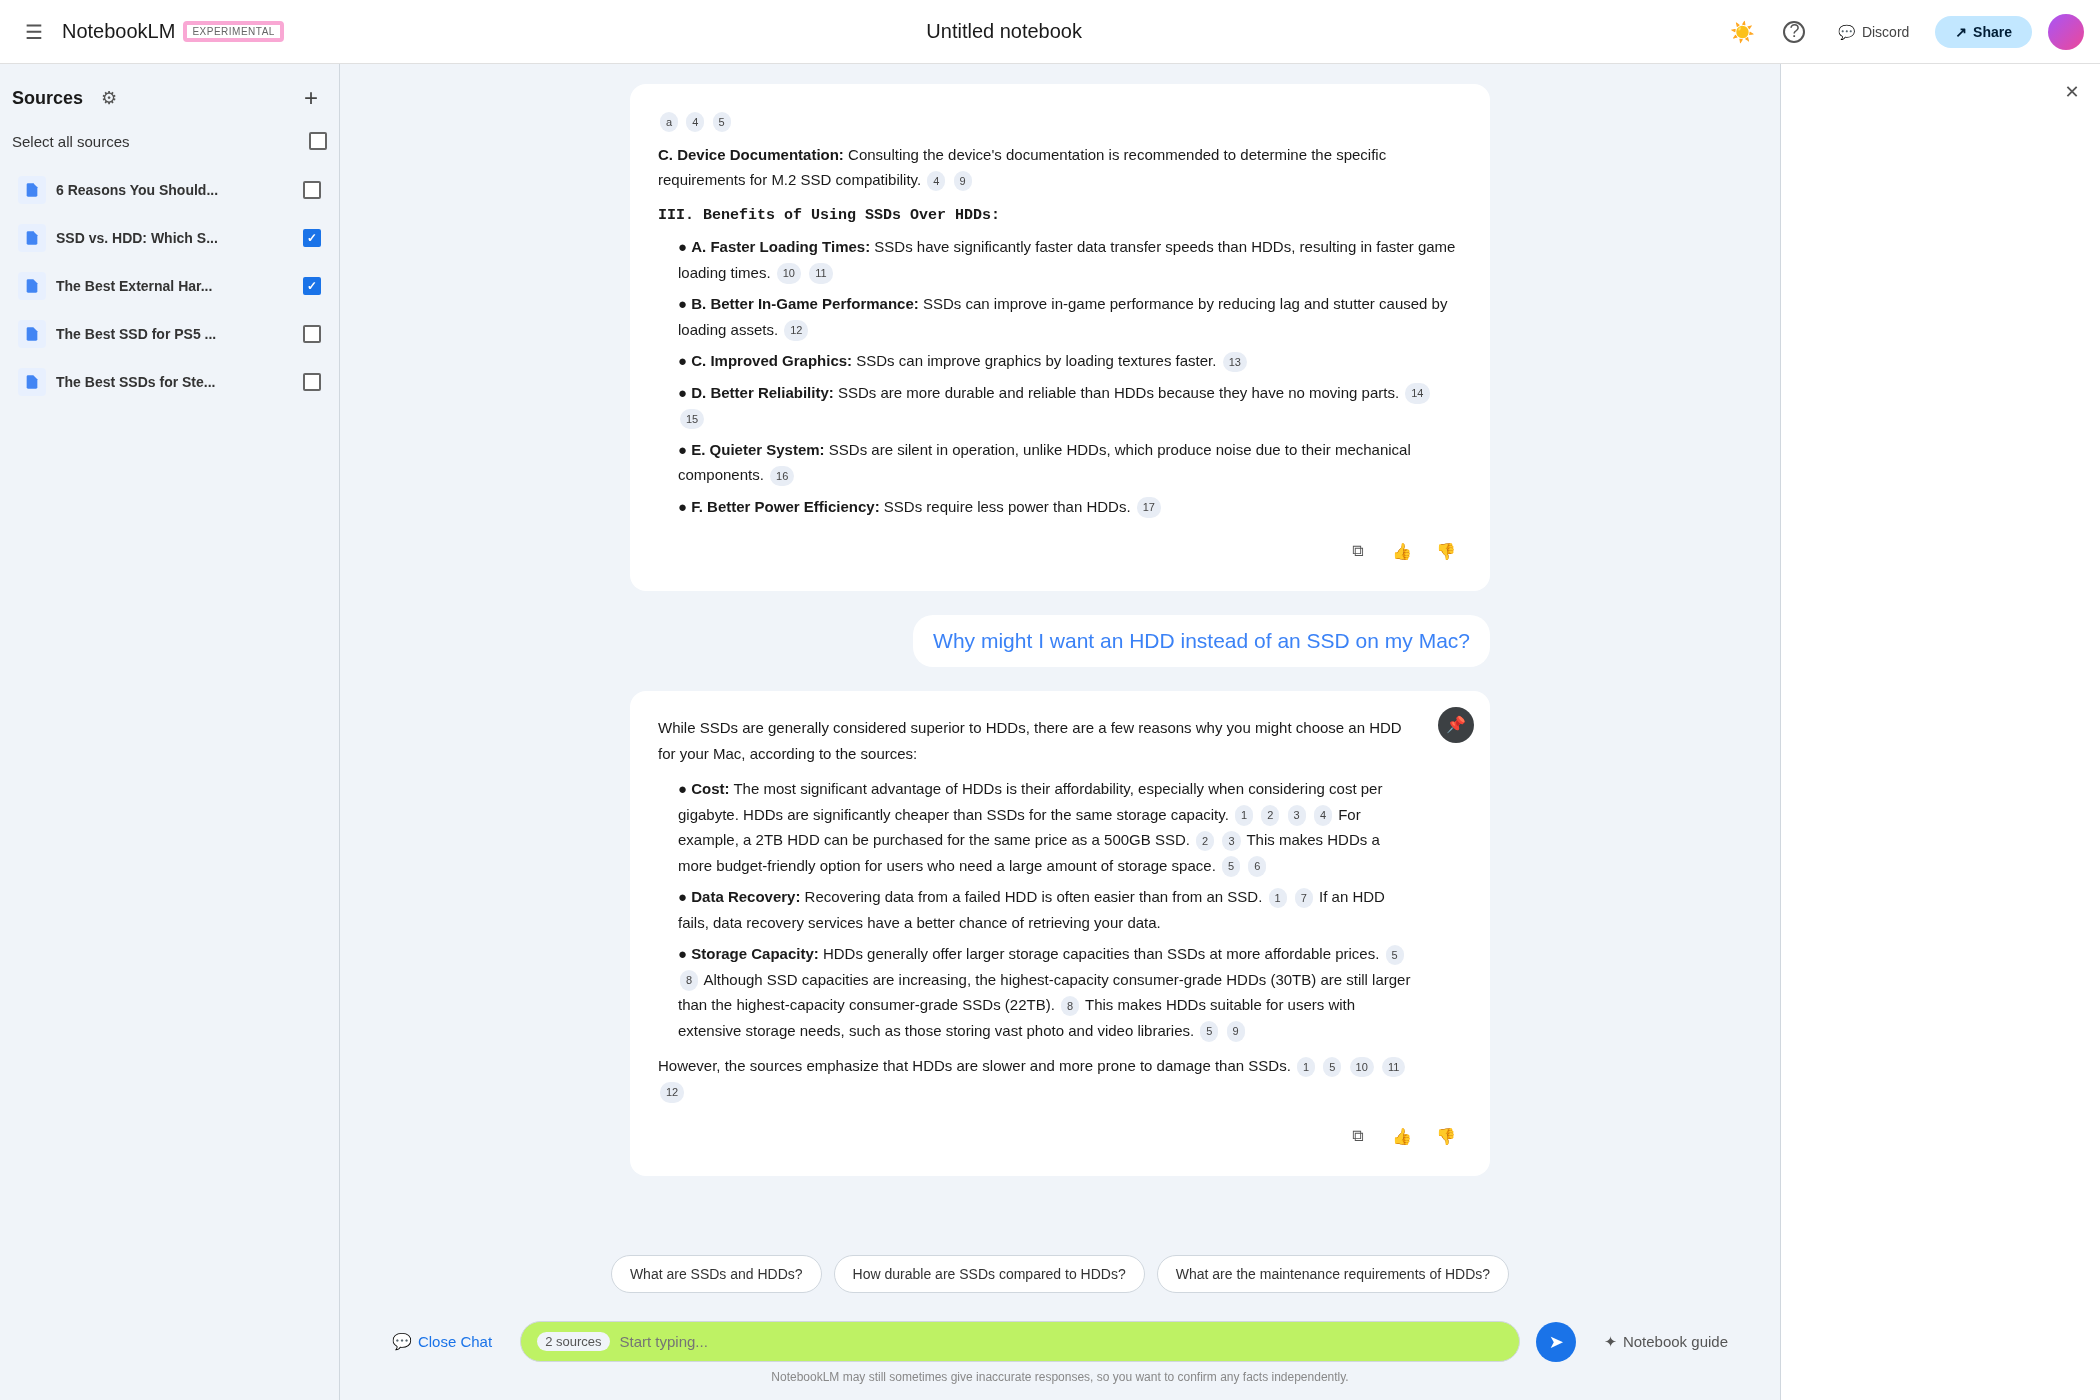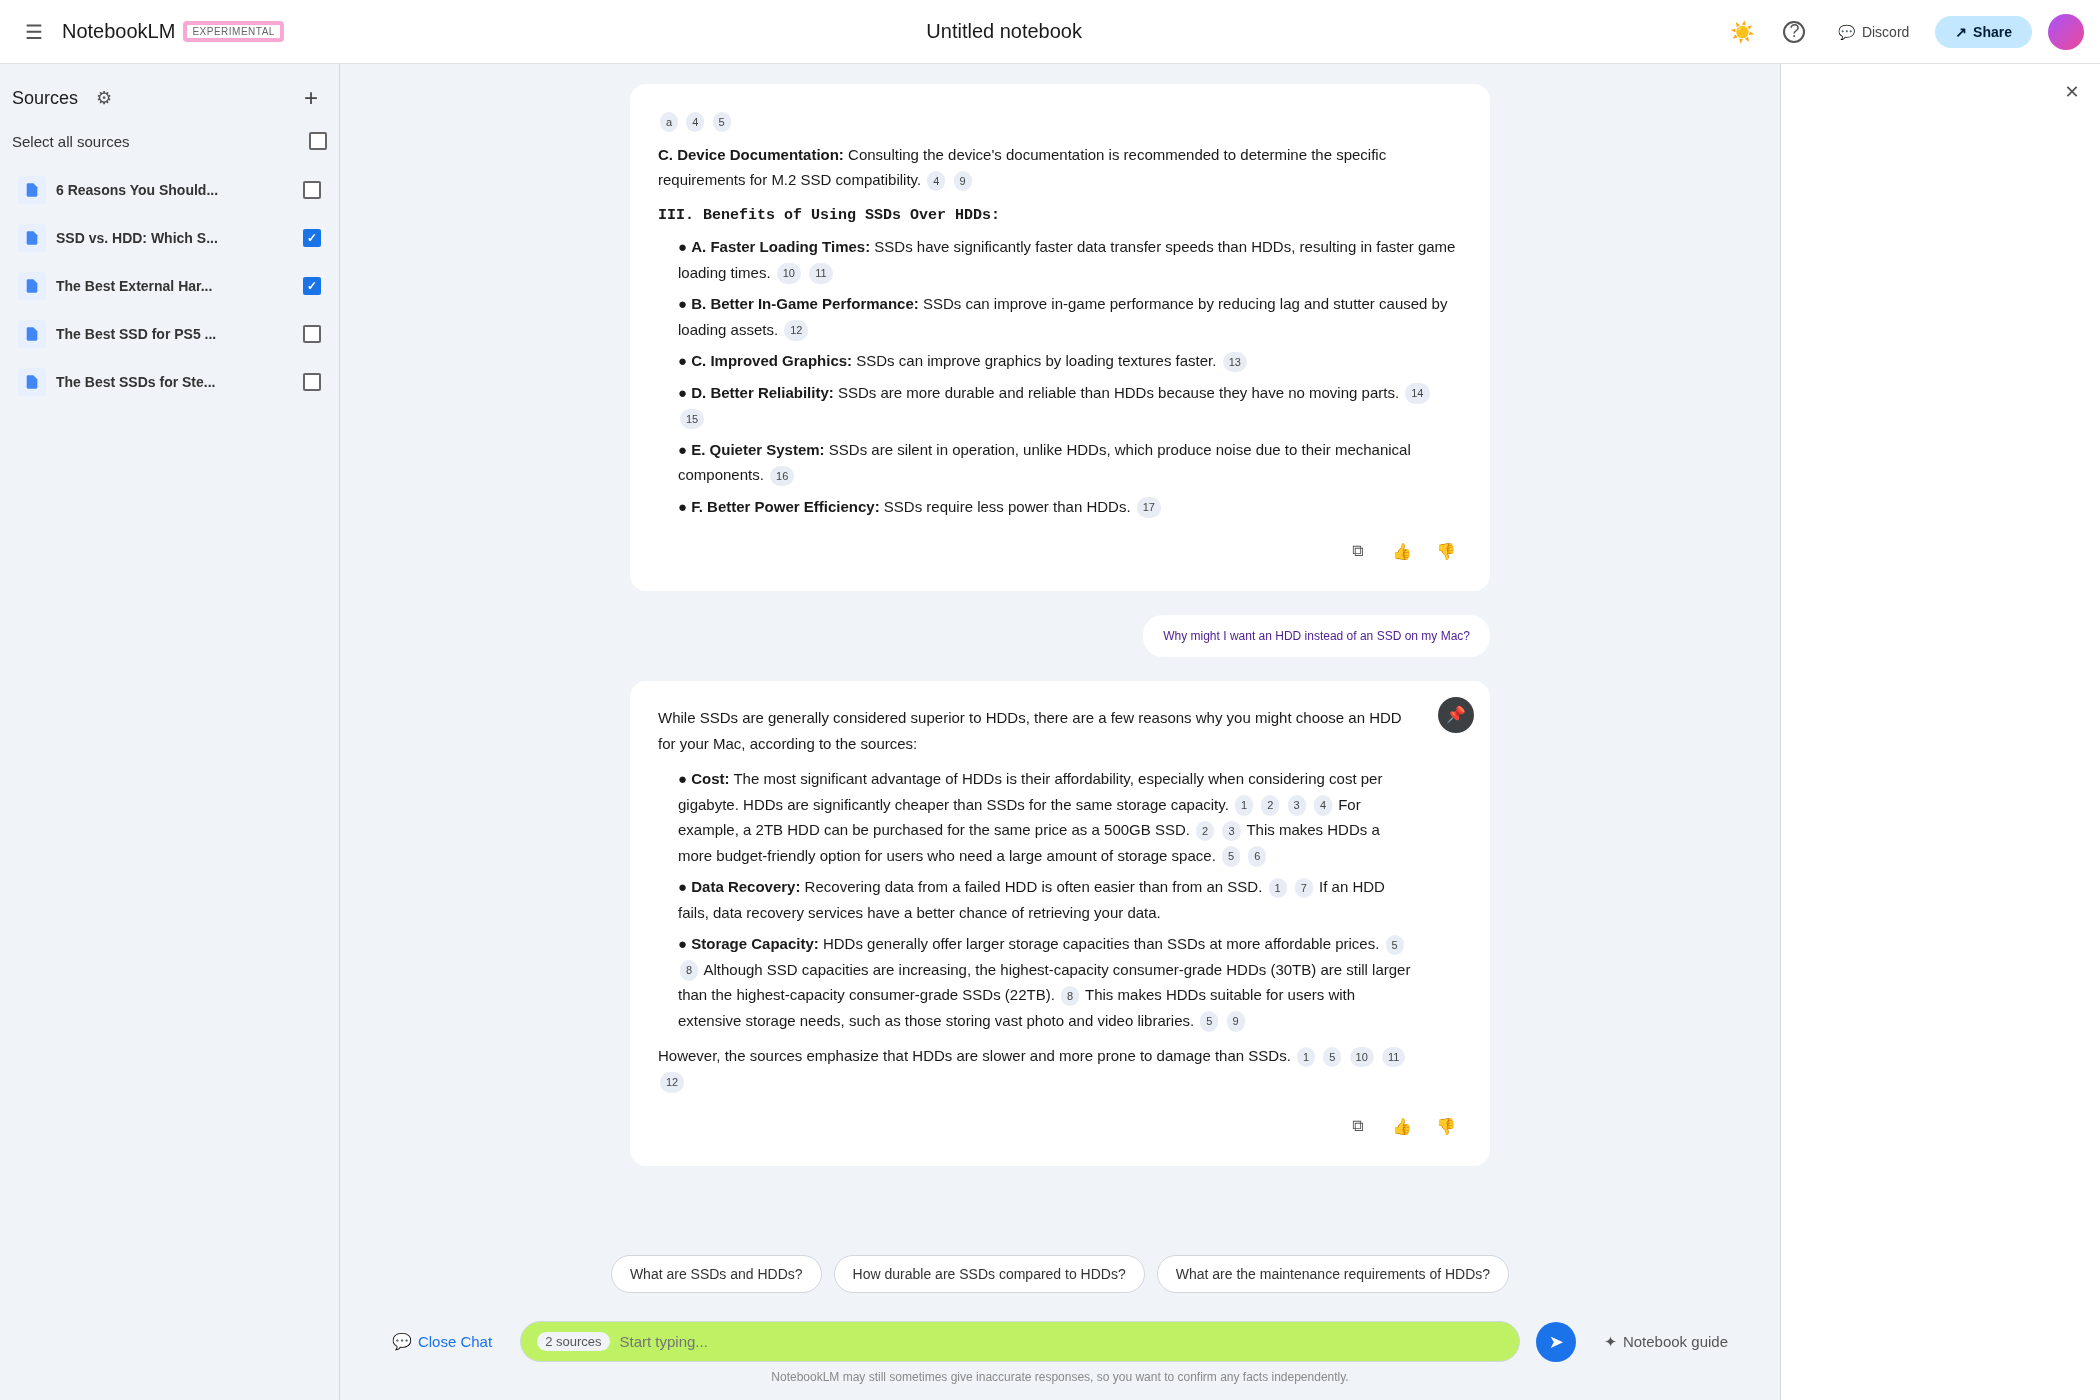--- a/index.html
+++ b/index.html
@@ -129,21 +129,21 @@
       justify-content: space-between;
       margin-bottom: 8px;
     }
     .sources-title-row {
       display: flex;
       align-items: center;
       gap: 8px;
     }
     .sources-title {
       font-size: 18px;
-      font-weight: 400;
+      font-weight: 700;
       color: #1a1a1a;
     }
     .sources-settings-icon {
       font-size: 18px;
       color: #555;
       cursor: pointer;
     }
     .add-source-btn {
       width: 32px;
       height: 32px;
@@ -257,22 +257,22 @@
       justify-content: flex-end;
       margin-bottom: 24px;
       max-width: 860px;
       margin-left: auto;
       margin-right: auto;
     }
     .user-bubble {
       background: #fff;
       border-radius: 20px;
       padding: 14px 20px;
-      font-size: 12px;
-      color: #4c1d95;
+      font-size: 21px;
+      color: #3b82f6;
       max-width: 600px;
     }
 
     
     .cite {
       display: inline-flex;
       align-items: center;
       justify-content: center;
       background: #e8edf5;
       color: #444;

